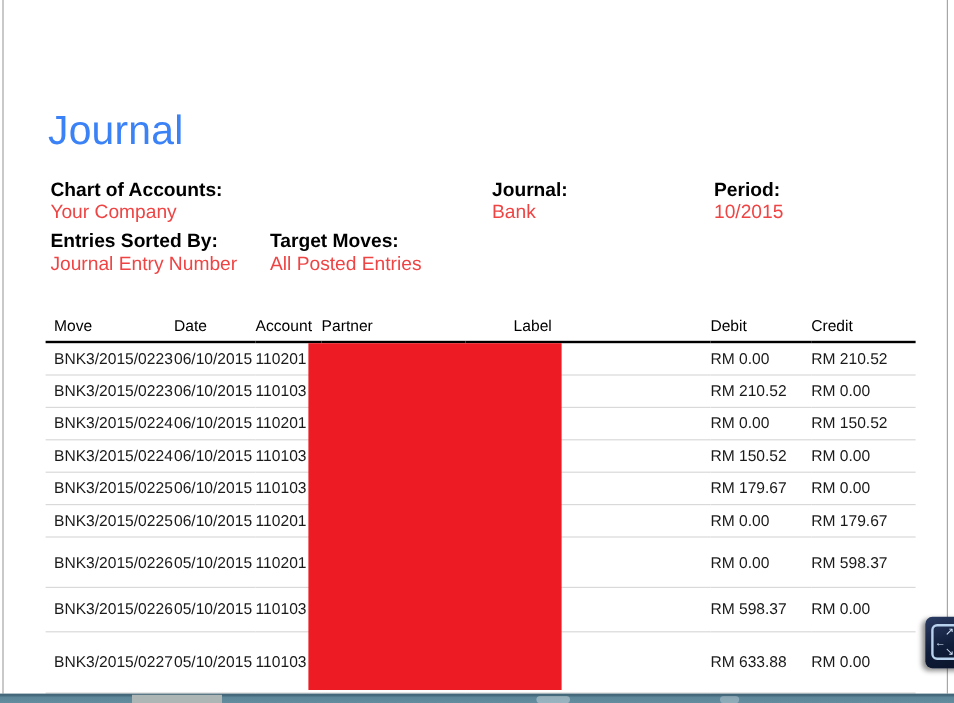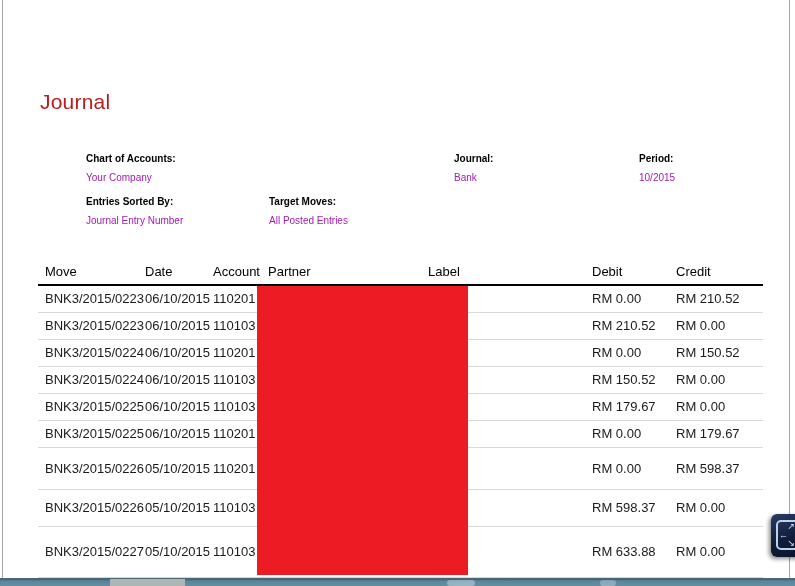--- a/index.html
+++ b/index.html
@@ -10,26 +10,26 @@
     color:#111;
   }
   
   .page-sheet{
     position:absolute;left:2px;top:0;width:788px;height:578px;
     background:#ffffff;border-left:1px solid #a6a6a6;border-right:1px solid #a6a6a6;
     box-sizing:border-box;
   }
   .report-title{
     position:absolute;left:40px;top:90px;
-    font-size:21px;font-weight:400;color:#b91c1c;letter-spacing:0.2px;
-  }
-  
-  .info-field{position:absolute;font-size:10px;line-height:19px;margin-left:44px;}
+    font-size:34px;font-weight:400;color:#3b82f6;letter-spacing:0.2px;
+  }
+  
+  .info-field{position:absolute;font-size:16px;line-height:19px;}
   .info-field .lbl{font-weight:bold;color:#000;}
-  .info-field .val{font-weight:400;color:#a21caf;}
+  .info-field .val{font-weight:400;color:#ef4444;}
   .fa1{left:42px;top:149px;}  .fa2{left:225px;top:149px;}
   .fa3{left:410px;top:149px;} .fa4{left:595px;top:149px;}
   .fb1{left:42px;top:192px;}  .fb2{left:225px;top:192px;}
   
   .journal-table{
     position:absolute;left:38px;top:258px;width:725px;
     border-collapse:collapse;table-layout:fixed;
     font-size:13px;color:#1a1a1a;
   }
   .journal-table th{

